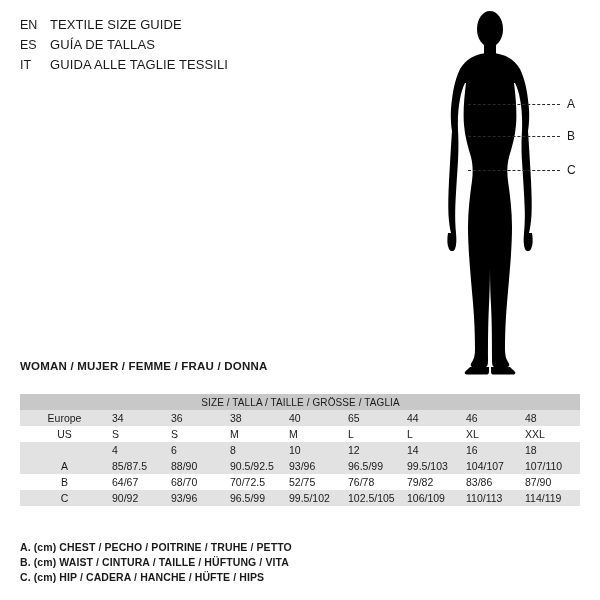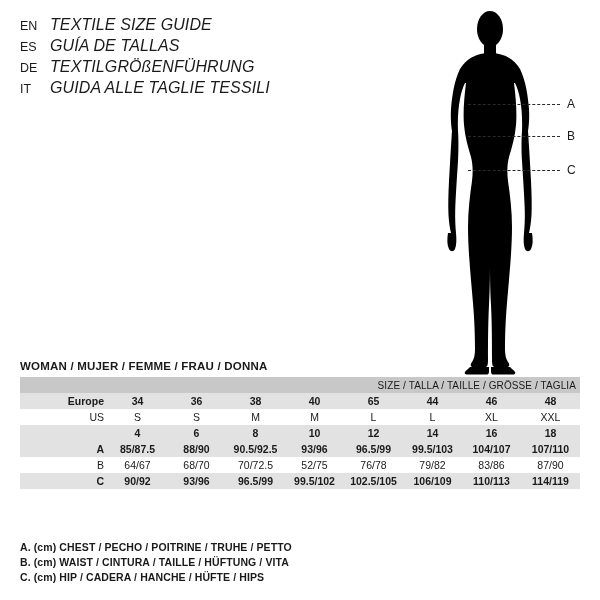--- a/index.html
+++ b/index.html
@@ -36,24 +36,23 @@
     line-height: 17px;
     margin-bottom: 2px;
   }
   .lang-code {
     width: 30px;
     flex: 0 0 30px;
     font-size: 12.5px;
     color: #1a1a1a;
   }
   .lang-title {
-    font-size: 16px;
+    font-size: 13px;
     color: #1a1a1a;
     letter-spacing: 0.1px;
-    font-style: italic;
   }
 
   
   .figure-wrap {
     position: absolute;
     left: 380px;
     top: 5px;
     width: 220px;
     height: 370px;
   }
@@ -81,44 +80,44 @@
   .table-area {
     position: absolute;
     left: 20px;
     top: 360px;
     width: 560px;
   }
   .woman-label {
     font-size: 11.5px;
     font-weight: bold;
     color: #1a1a1a;
-    margin-bottom: 5px;
+    margin-bottom: 22px;
     letter-spacing: 0.2px;
   }
   table.size-table {
     border-collapse: collapse;
     width: 560px;
     table-layout: fixed;
     font-size: 10.5px;
   }
   table.size-table td {
     padding: 2px 4px;
     color: #1a1a1a;
     height: 16px;
   }
   .row-header td {
     background: #c8c8c8;
     font-size: 10px;
     font-weight: normal;
     letter-spacing: 0.1px;
   }
-  .row-shade td { background: #e2e2e2; font-weight: bold; }
+  .row-shade td { background: #e2e2e2; }
   .row-plain td { background: #ffffff; }
-  .col-label { text-align: right; padding-left: 5px !important; }
-  .cell-val { text-align: center; }
+  .col-label { text-align: center; padding-left: 5px !important; }
+  .cell-val { text-align: left; }
 
   
   .legend {
     position: absolute;
     left: 20px;
     top: 540px;
     width: 560px;
   }
   .legend-row {
     font-size: 10.5px;
@@ -134,24 +133,20 @@
 <div class="page">
 
   <div class="lang-block">
     <div class="lang-row">
       <span class="lang-code">EN</span>
       <span class="lang-title">TEXTILE SIZE GUIDE</span>
     </div>
     <div class="lang-row">
       <span class="lang-code">ES</span>
       <span class="lang-title">GUÍA DE TALLAS</span>
-    </div>
-    <div class="lang-row">
-      <span class="lang-code">DE</span>
-      <span class="lang-title">TEXTILGRÖßENFÜHRUNG</span>
     </div>
     <div class="lang-row">
       <span class="lang-code">IT</span>
       <span class="lang-title">GUIDA ALLE TAGLIE TESSILI</span>
     </div>
   </div>
 
   <div class="figure-wrap">
     <svg class="figure-svg" width="220" height="370" viewBox="0 0 220 370">
       <g fill="#000000">

